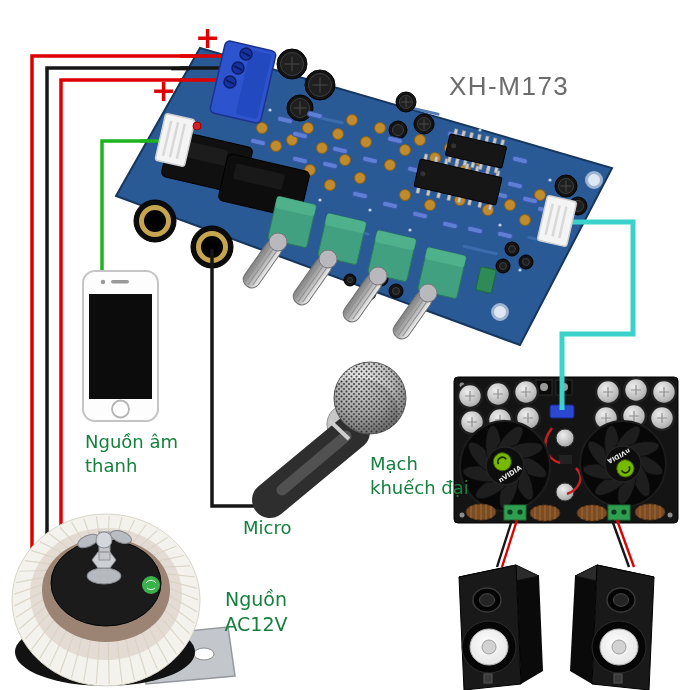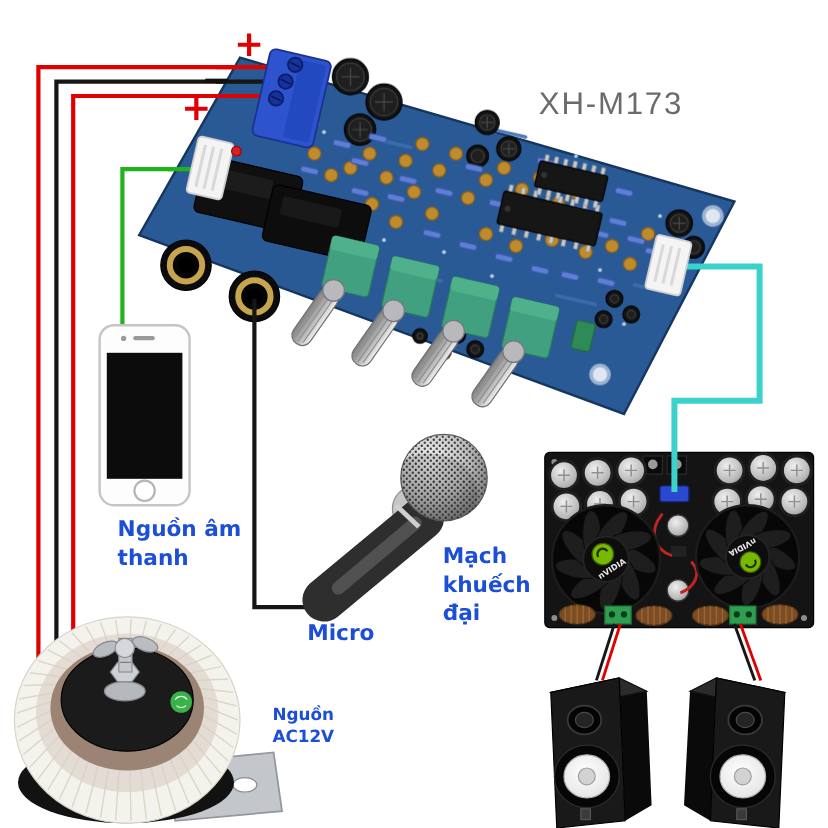--- a/index.html
+++ b/index.html
@@ -1,28 +1,28 @@
 <!DOCTYPE html>
 <html><head>
 <meta charset="utf-8">
 <style>
   html,body{margin:0;padding:0;background:#fff;}
   .canvas{position:relative;width:690px;height:690px;background:#fff;overflow:hidden;
           font-family:"DejaVu Sans","Liberation Sans",sans-serif;}
   .canvas svg{position:absolute;left:0;top:0;}
-  .lbl{position:absolute;font-weight:bold;color:#1d4ed8;font-size:18px;line-height:1.32;margin-left:13px;}
+  .lbl{position:absolute;font-weight:normal;color:#15803d;font-size:18px;line-height:1.32;}
   .sign{position:absolute;font-size:30px;font-weight:bold;line-height:1;}
   .sign.red{color:#e00000;}
   .sign.black{color:#111;}
   .model{position:absolute;left:449px;top:71px;font-size:26px;font-weight:400;
          color:#6b6b6b;letter-spacing:1.5px;font-family:"Liberation Sans","DejaVu Sans",sans-serif;}
   #lbl-audio{left:85px;top:430px;width:106px;}
   #lbl-micro{left:243px;top:516px;}
-  #lbl-amp{left:356px;top:452px;width:100px;}
-  #lbl-power{left:214px;top:587px;width:84px;font-size:14px;}
+  #lbl-amp{left:370px;top:452px;width:100px;}
+  #lbl-power{left:214px;top:587px;width:84px;font-size:19px;text-align:center;}
   #sign-plus-top{left:195px;top:23px;}
   #sign-minus{left:168px;top:53px;}
   #sign-plus-mid{left:151px;top:76px;}
 </style>
 </head>
 <body>
 
 <div class="canvas">
 <svg width="690" height="690" viewBox="0 0 690 690">
   <defs>

